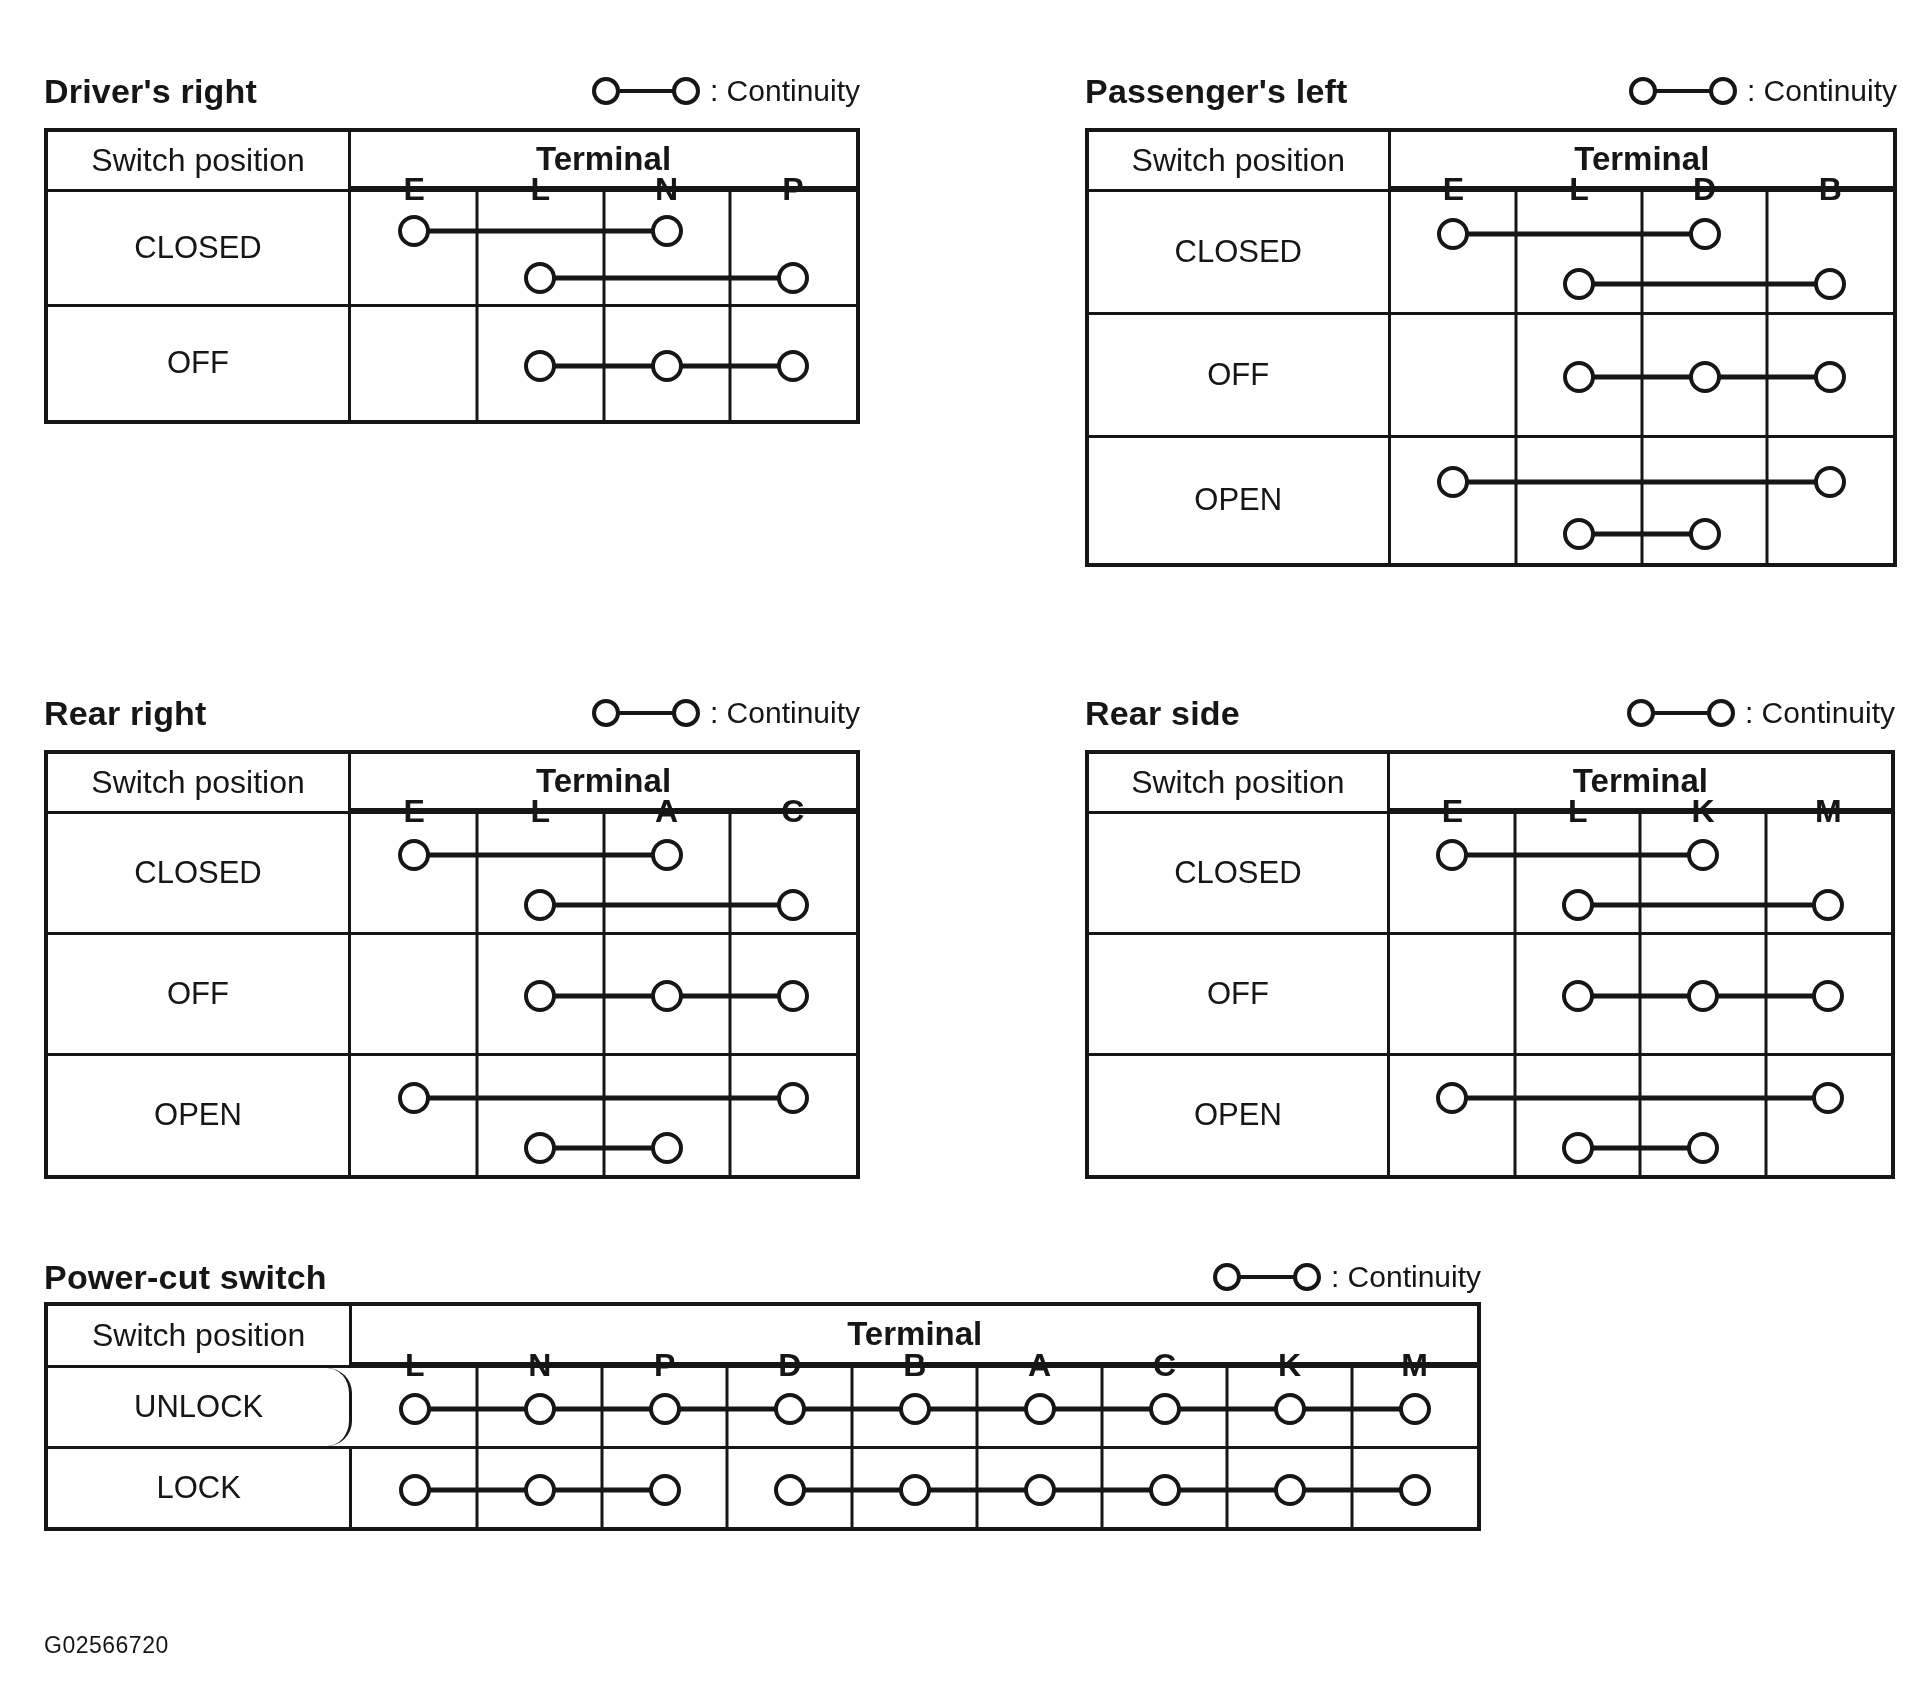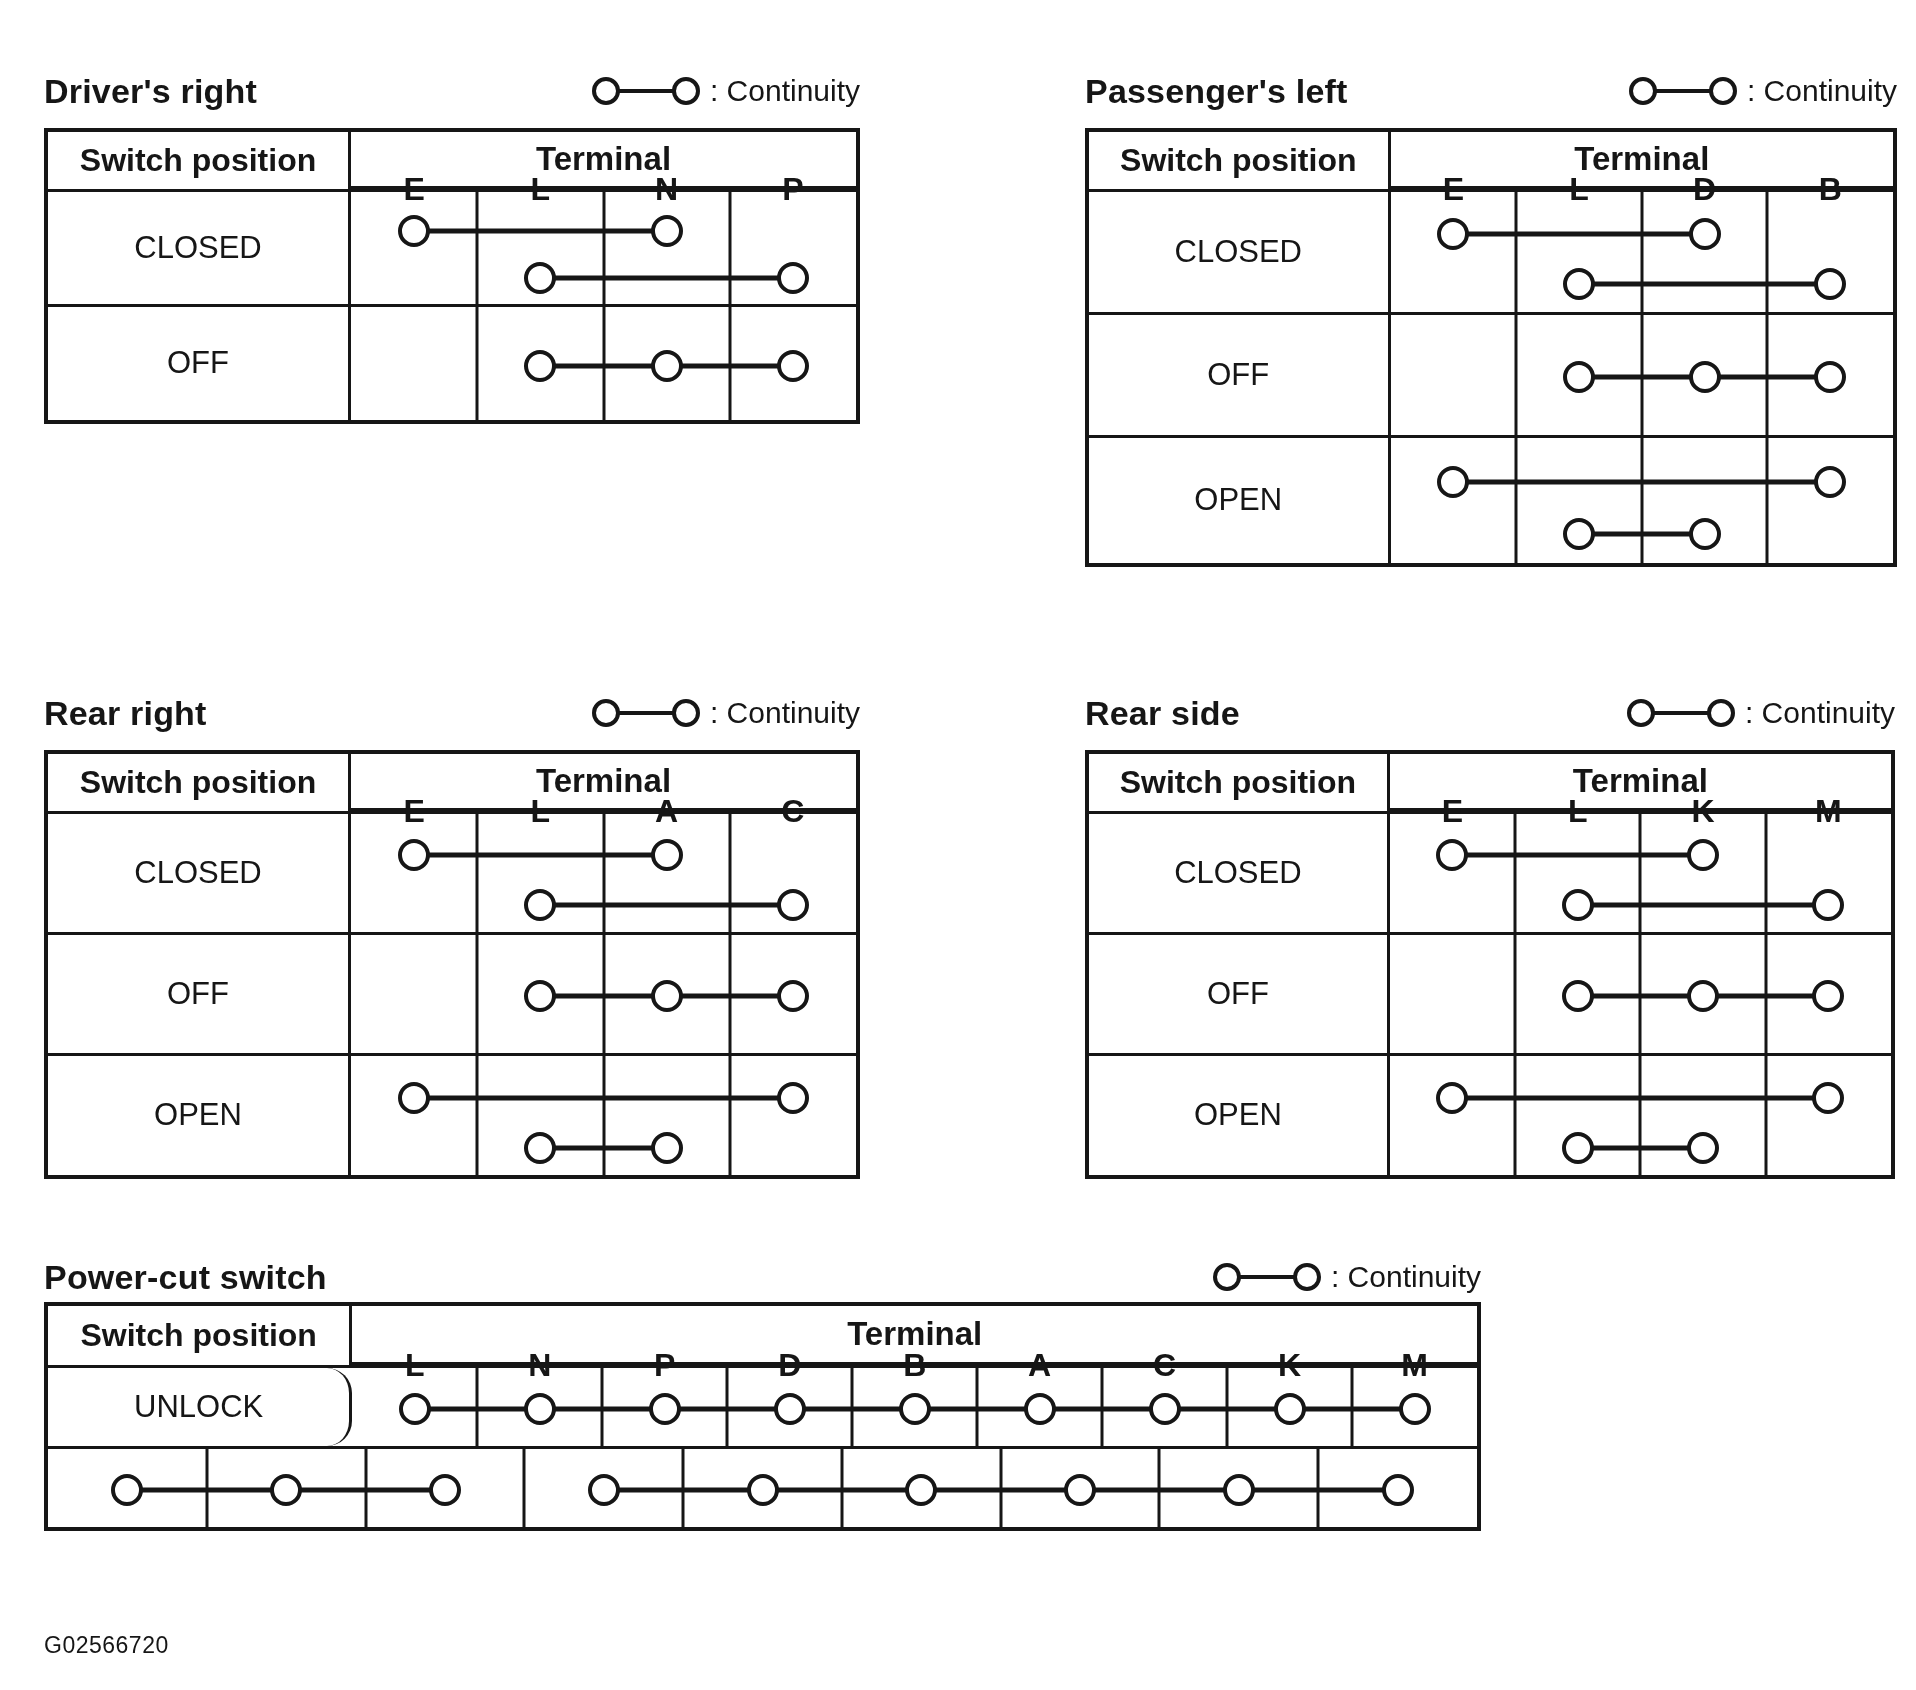--- a/index.html
+++ b/index.html
@@ -13,21 +13,21 @@
   .sec-title{font-size:34px;font-weight:700;margin:0;line-height:1;letter-spacing:.2px;}
   .legend{display:flex;align-items:center;height:34px;}
   .lg-circ{width:28px;height:28px;border:4px solid var(--ink);border-radius:50%;background:#fff;box-sizing:border-box;flex:none;}
   .lg-line{width:56px;height:4px;background:var(--ink);margin:0 -2px;flex:none;}
   .lg-text{font-size:30px;margin-left:10px;white-space:pre;}
 
   .ctable{border:4px solid var(--ink);background:#fff;}
   .trow{display:flex;border-top:3px solid var(--ink);}
   .trow.thead{border-top:0;}
   .sw-cell,.row-label{box-sizing:border-box;border-right:3px solid var(--ink);flex:none;background:#fff;}
-  .sw-head{display:flex;align-items:center;justify-content:center;font-size:32px;font-weight:700;}
+  .sw-head{display:flex;align-items:center;justify-content:center;font-size:32px;font-weight:400;}
   .term-head{flex:1;display:flex;flex-direction:column;min-width:0;}
   .term-title{flex:none;display:flex;align-items:center;justify-content:center;font-size:33px;font-weight:700;border-bottom:3px solid var(--ink);}
   .term-letters{flex:1;position:relative;}
   .letter-cell{position:absolute;top:0;height:100%;display:flex;align-items:center;justify-content:center;font-size:32px;font-weight:700;}
   .vsep{position:absolute;top:0;height:100%;width:3px;background:var(--ink);transform:translateX(-50%);}
   .term-area{flex:1;position:relative;min-width:0;}
   .conn-line{position:absolute;height:5px;background:var(--ink);transform:translateY(-50%);}
   .node{position:absolute;width:32px;height:32px;border:4px solid var(--ink);background:#fff;border-radius:50%;transform:translate(-50%,-50%);box-sizing:border-box;}
   .row-label{display:flex;flex-direction:column;justify-content:center;align-items:center;gap:14px;font-size:31px;}
   .row-label.align-left{align-items:flex-start;padding-left:8px;}
@@ -374,20 +374,23 @@
             <span class="node" style="left: 27.7778%; top: 52%;"></span>
             <span class="node" style="left: 38.8889%; top: 52%;"></span>
             <span class="node" style="left: 50%; top: 52%;"></span>
             <span class="node" style="left: 61.1111%; top: 52%;"></span>
             <span class="node" style="left: 72.2222%; top: 52%;"></span>
             <span class="node" style="left: 83.3333%; top: 52%;"></span>
             <span class="node" style="left: 94.4444%; top: 52%;"></span>
           </div>
         </div>
         <div class="trow">
+          <div class="row-label" style="width: 21.3%;">
+            <div class="label-line">LOCK</div>
+          </div>
           <div class="term-area" style="height: 78px;">
             <span class="vsep" style="left: 11.1111%;"></span>
             <span class="vsep" style="left: 22.2222%;"></span>
             <span class="vsep" style="left: 33.3333%;"></span>
             <span class="vsep" style="left: 44.4444%;"></span>
             <span class="vsep" style="left: 55.5556%;"></span>
             <span class="vsep" style="left: 66.6667%;"></span>
             <span class="vsep" style="left: 77.7778%;"></span>
             <span class="vsep" style="left: 88.8889%;"></span>
             <span class="conn-line" style="left: 5.55556%; width: 22.2222%; top: 52%;"></span>

